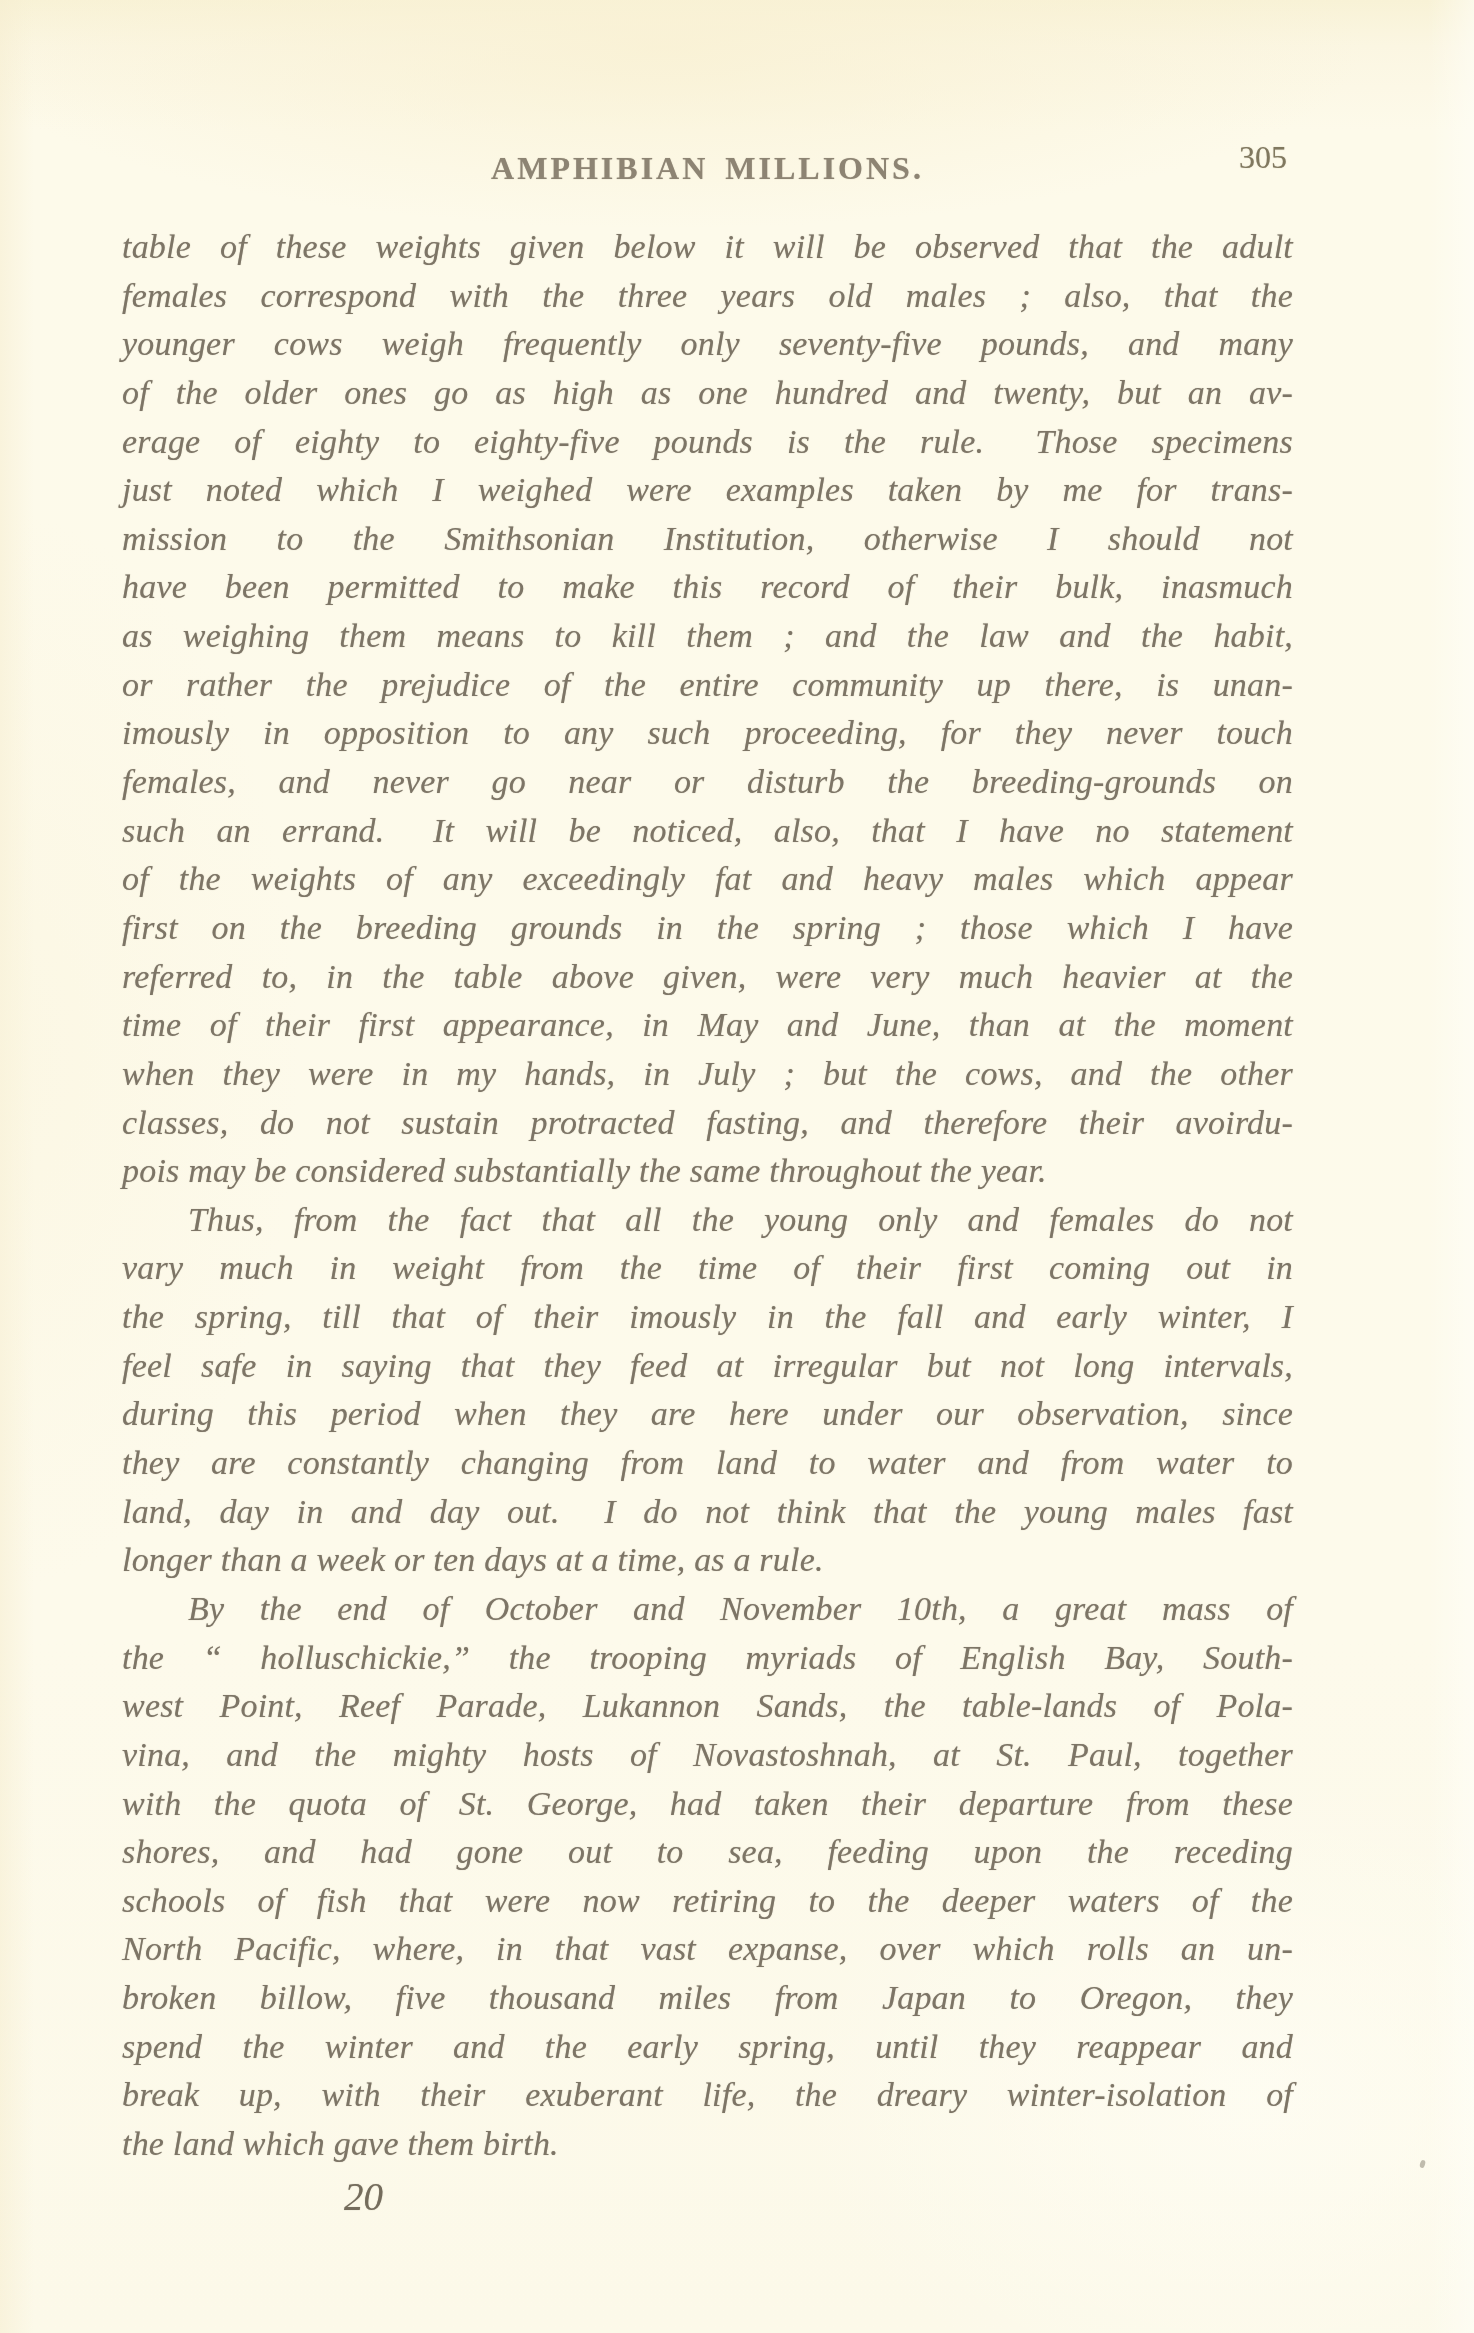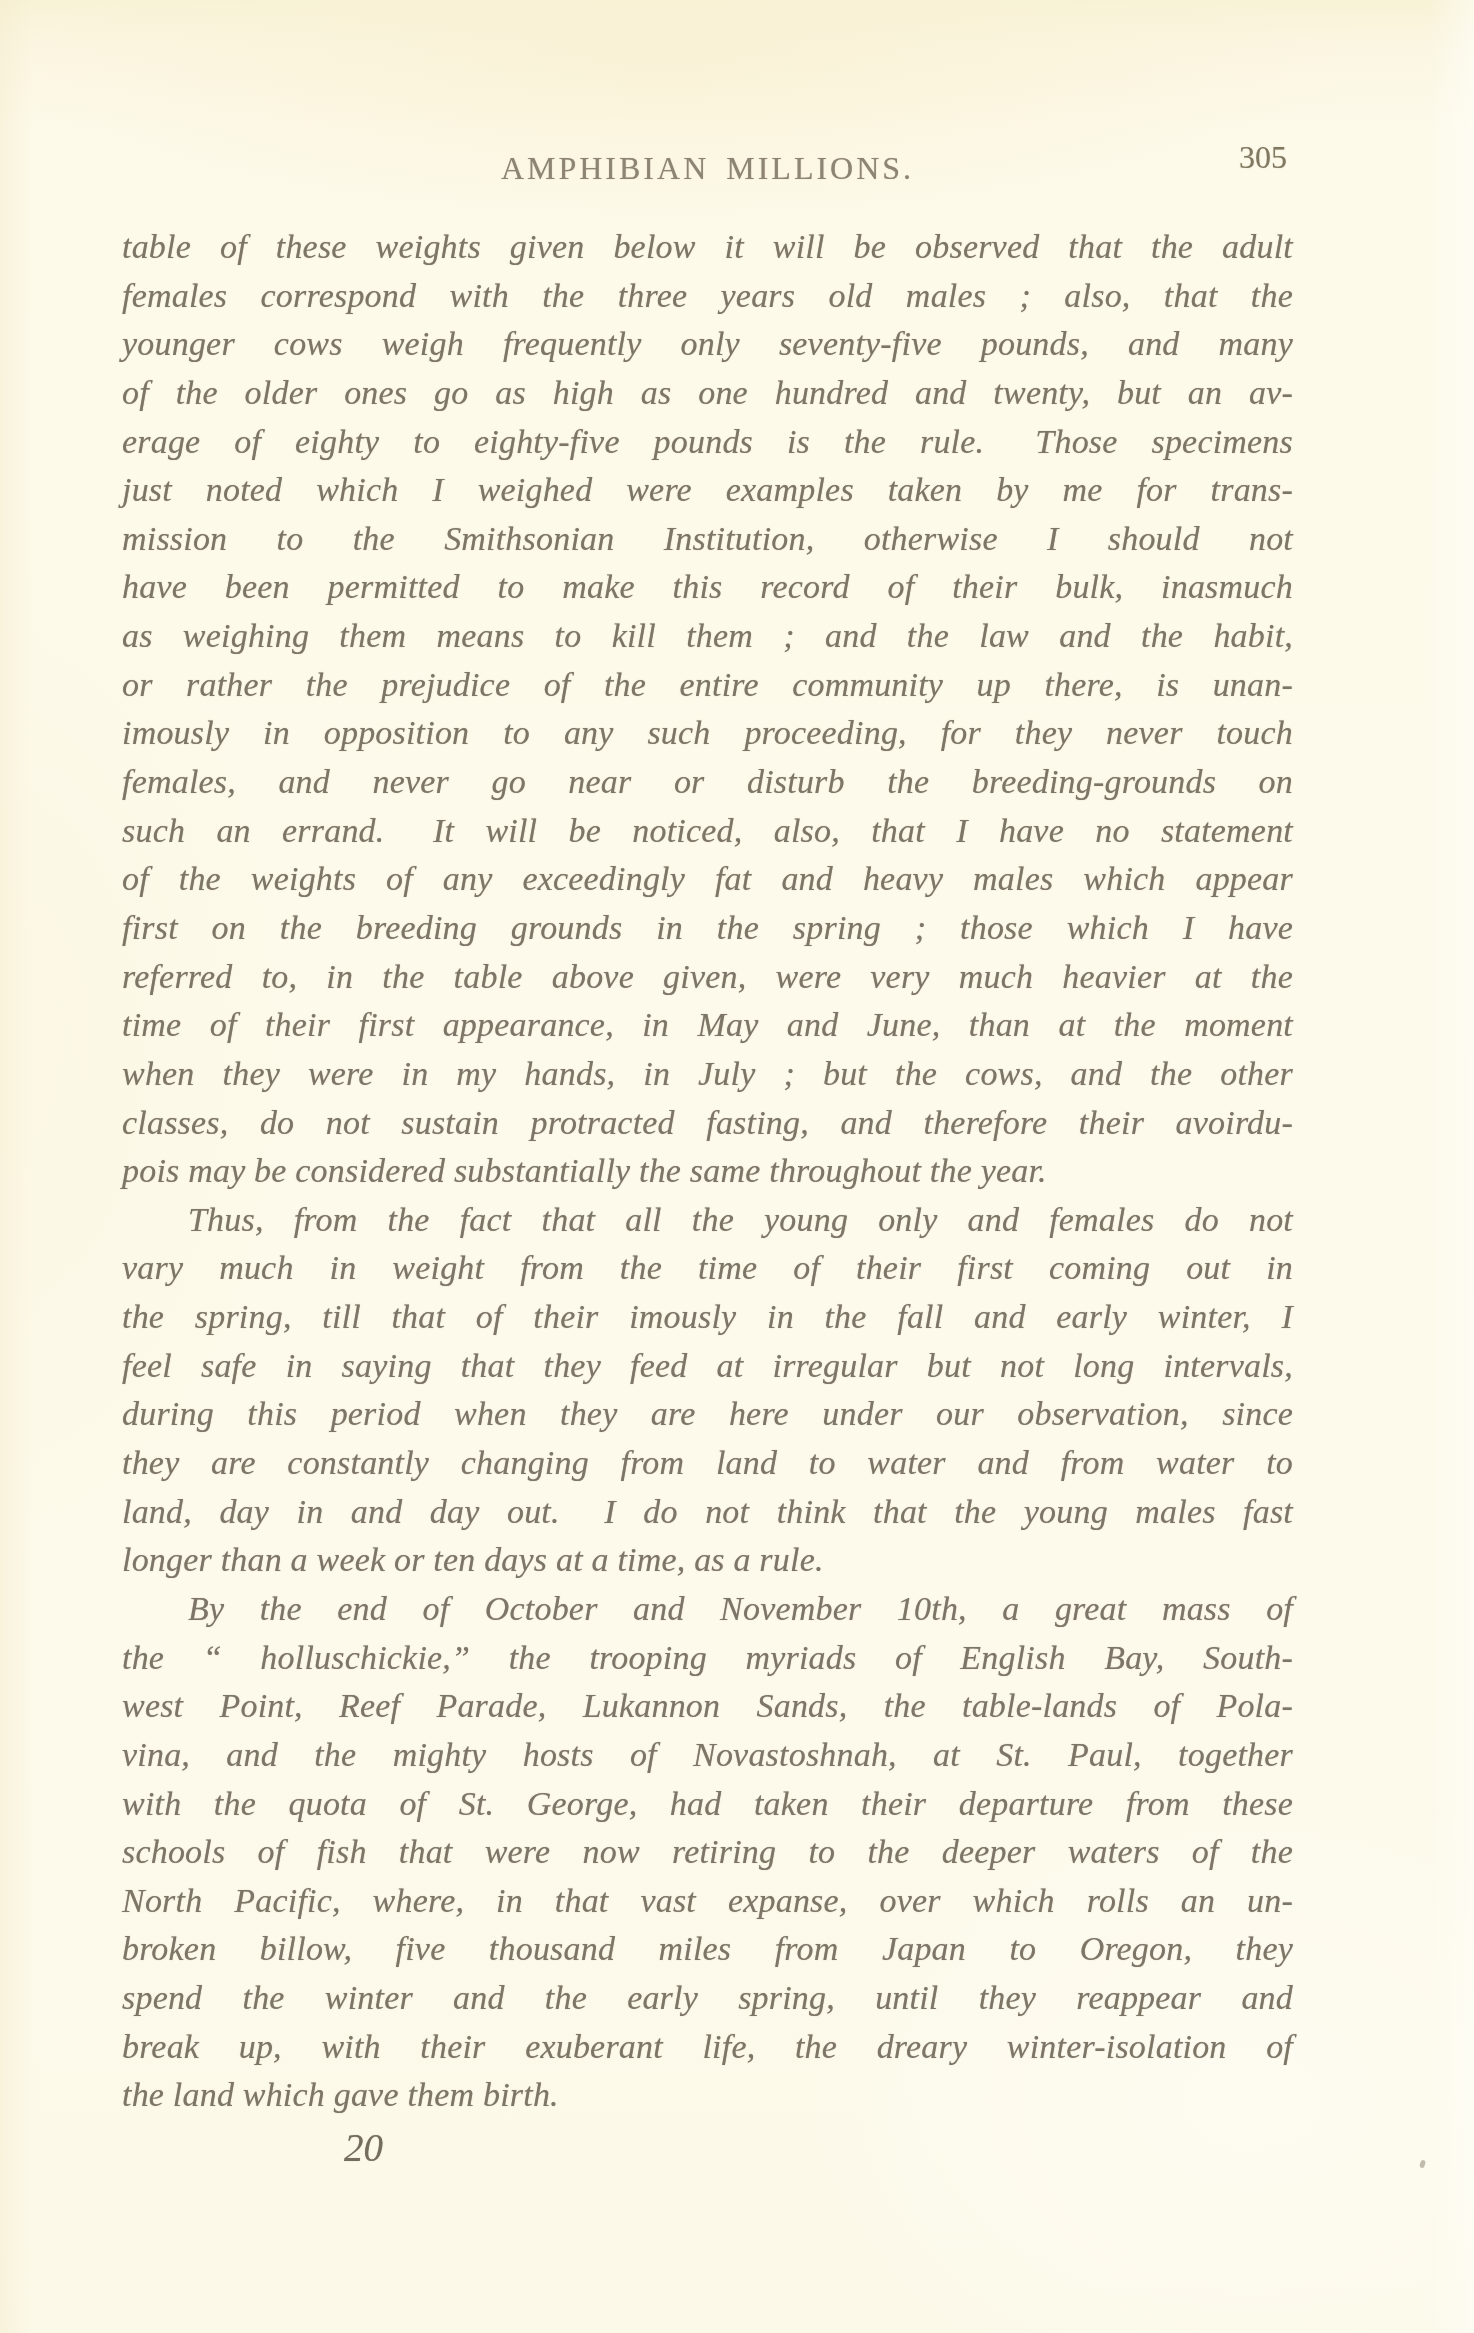--- a/index.html
+++ b/index.html
@@ -34,20 +34,21 @@
     position: absolute;
     left: 0;
     top: 150px;
     width: 100%;
     text-align: center;
     font-size: 32px;
     letter-spacing: 3px;
     word-spacing: 6px;
     color: #8d8473;
     text-shadow: 0 0 1px rgba(141,132,115,0.55);
+    font-weight: bold;
   }
   .folio {
     position: absolute;
     right: 6px;
     top: 139px;
     font-size: 32px;
     color: #80785f;
     text-shadow: 0 0 1px rgba(128,120,95,0.5);
   }
 
@@ -130,20 +131,21 @@
     <div class="line">feel safe in saying that they feed at irregular but not long intervals,</div>
     <div class="line">during this period when they are here under our observation, since</div>
     <div class="line">they are constantly changing from land to water and from water to</div>
     <div class="line">land, day in and day out.  I do not think that the young males fast</div>
     <div class="line last">longer than a week or ten days at a time, as a rule.</div>
     <div class="line indent">By the end of October and November 10th, a great mass of</div>
     <div class="line">the “ holluschickie,” the trooping myriads of English Bay, South-</div>
     <div class="line">west Point, Reef Parade, Lukannon Sands, the table-lands of Pola-</div>
     <div class="line">vina, and the mighty hosts of Novastoshnah, at St. Paul, together</div>
     <div class="line">with the quota of St. George, had taken their departure from these</div>
+    <div class="line">shores, and had gone out to sea, feeding upon the receding</div>
     <div class="line">schools of fish that were now retiring to the deeper waters of the</div>
     <div class="line">North Pacific, where, in that vast expanse, over which rolls an un-</div>
     <div class="line">broken billow, five thousand miles from Japan to Oregon, they</div>
     <div class="line">spend the winter and the early spring, until they reappear and</div>
     <div class="line">break up, with their exuberant life, the dreary winter-isolation of</div>
     <div class="line last">the land which gave them birth.</div>
     <div class="signature">20</div>
   </main>
 
   <span class="speck"></span>

